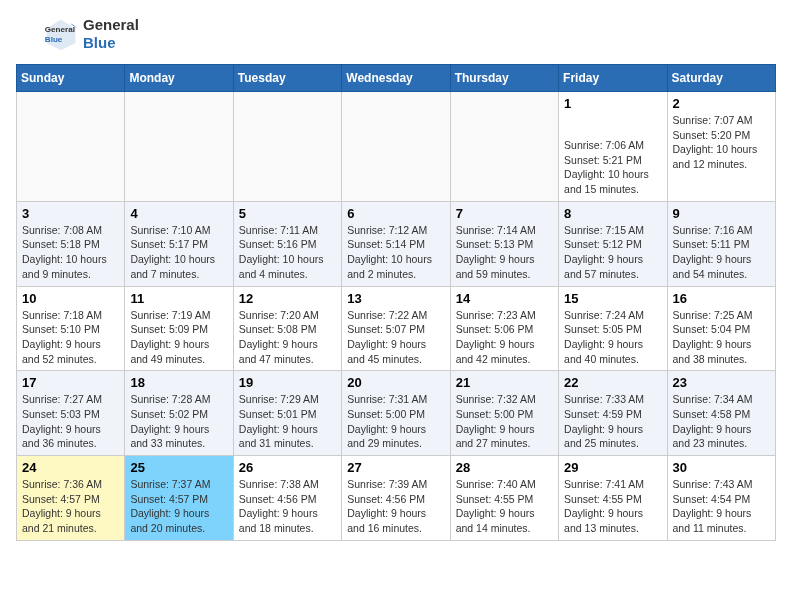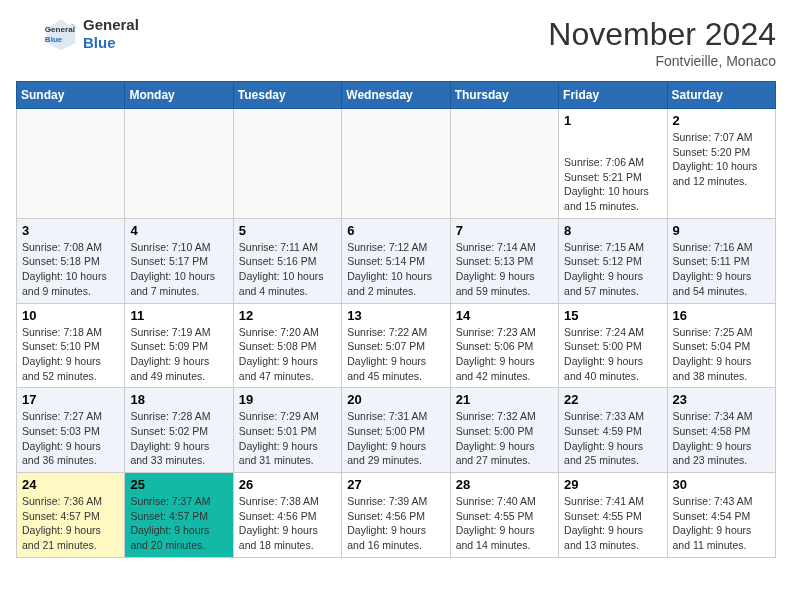--- a/index.html
+++ b/index.html
@@ -94,24 +94,20 @@
     </svg>
     <div>
       <div style="font-size:15px; font-weight:bold; line-height:1.2;">
         <span style="color:#333;">General</span>
       </div>
       <div style="font-size:15px; font-weight:bold; line-height:1.2;">
         <span style="color:#2a6db5;">Blue</span>
       </div>
     </div>
   </div>
-  <div class="title-block">
-    <div class="month-title">November 2024</div>
-    <div class="location">Fontvieille, Monaco</div>
-  </div>
 </div>
 
 <table class="calendar">
   <thead>
     <tr>
       <th>Sunday</th>
       <th>Monday</th>
       <th>Tuesday</th>
       <th>Wednesday</th>
       <th>Thursday</th>
@@ -210,21 +206,21 @@
         </td>
         <td style="background: rgb(255, 255, 255); min-height: 80px; border-radius: 32px;">
           <span class="day-num">14</span>
           <div class="day-info" style="white-space: pre-line;">Sunrise: 7:23 AM
 Sunset: 5:06 PM
 Daylight: 9 hours and 42 minutes.</div>
         </td>
         <td style="background: rgb(255, 255, 255); min-height: 80px;">
           <span class="day-num">15</span>
           <div class="day-info" style="white-space: pre-line;">Sunrise: 7:24 AM
-Sunset: 5:00 PM
+Sunset: 5:05 PM
 Daylight: 9 hours and 40 minutes.</div>
         </td>
         <td style="background: rgb(255, 255, 255); min-height: 80px; border-radius: 15px;">
           <span class="day-num">16</span>
           <div class="day-info" style="white-space: pre-line;">Sunrise: 7:25 AM
 Sunset: 5:04 PM
 Daylight: 9 hours and 38 minutes.</div>
         </td>
       </tr>
       <tr>
@@ -271,21 +267,21 @@
 Daylight: 9 hours and 23 minutes.</div>
         </td>
       </tr>
       <tr>
         <td style="background: #fef9c3; min-height: 80px;">
           <span class="day-num">24</span>
           <div class="day-info" style="white-space: pre-line;">Sunrise: 7:36 AM
 Sunset: 4:57 PM
 Daylight: 9 hours and 21 minutes.</div>
         </td>
-        <td style="background: #14b8a6; min-height: 80px;">
+        <td style="background: #7dd3fc; min-height: 80px;">
           <span class="day-num">25</span>
           <div class="day-info" style="white-space: pre-line;">Sunrise: 7:37 AM
 Sunset: 4:57 PM
 Daylight: 9 hours and 20 minutes.</div>
         </td>
         <td style="background: rgb(255, 255, 255); min-height: 80px;">
           <span class="day-num">26</span>
           <div class="day-info" style="white-space: pre-line;">Sunrise: 7:38 AM
 Sunset: 4:56 PM
 Daylight: 9 hours and 18 minutes.</div>

